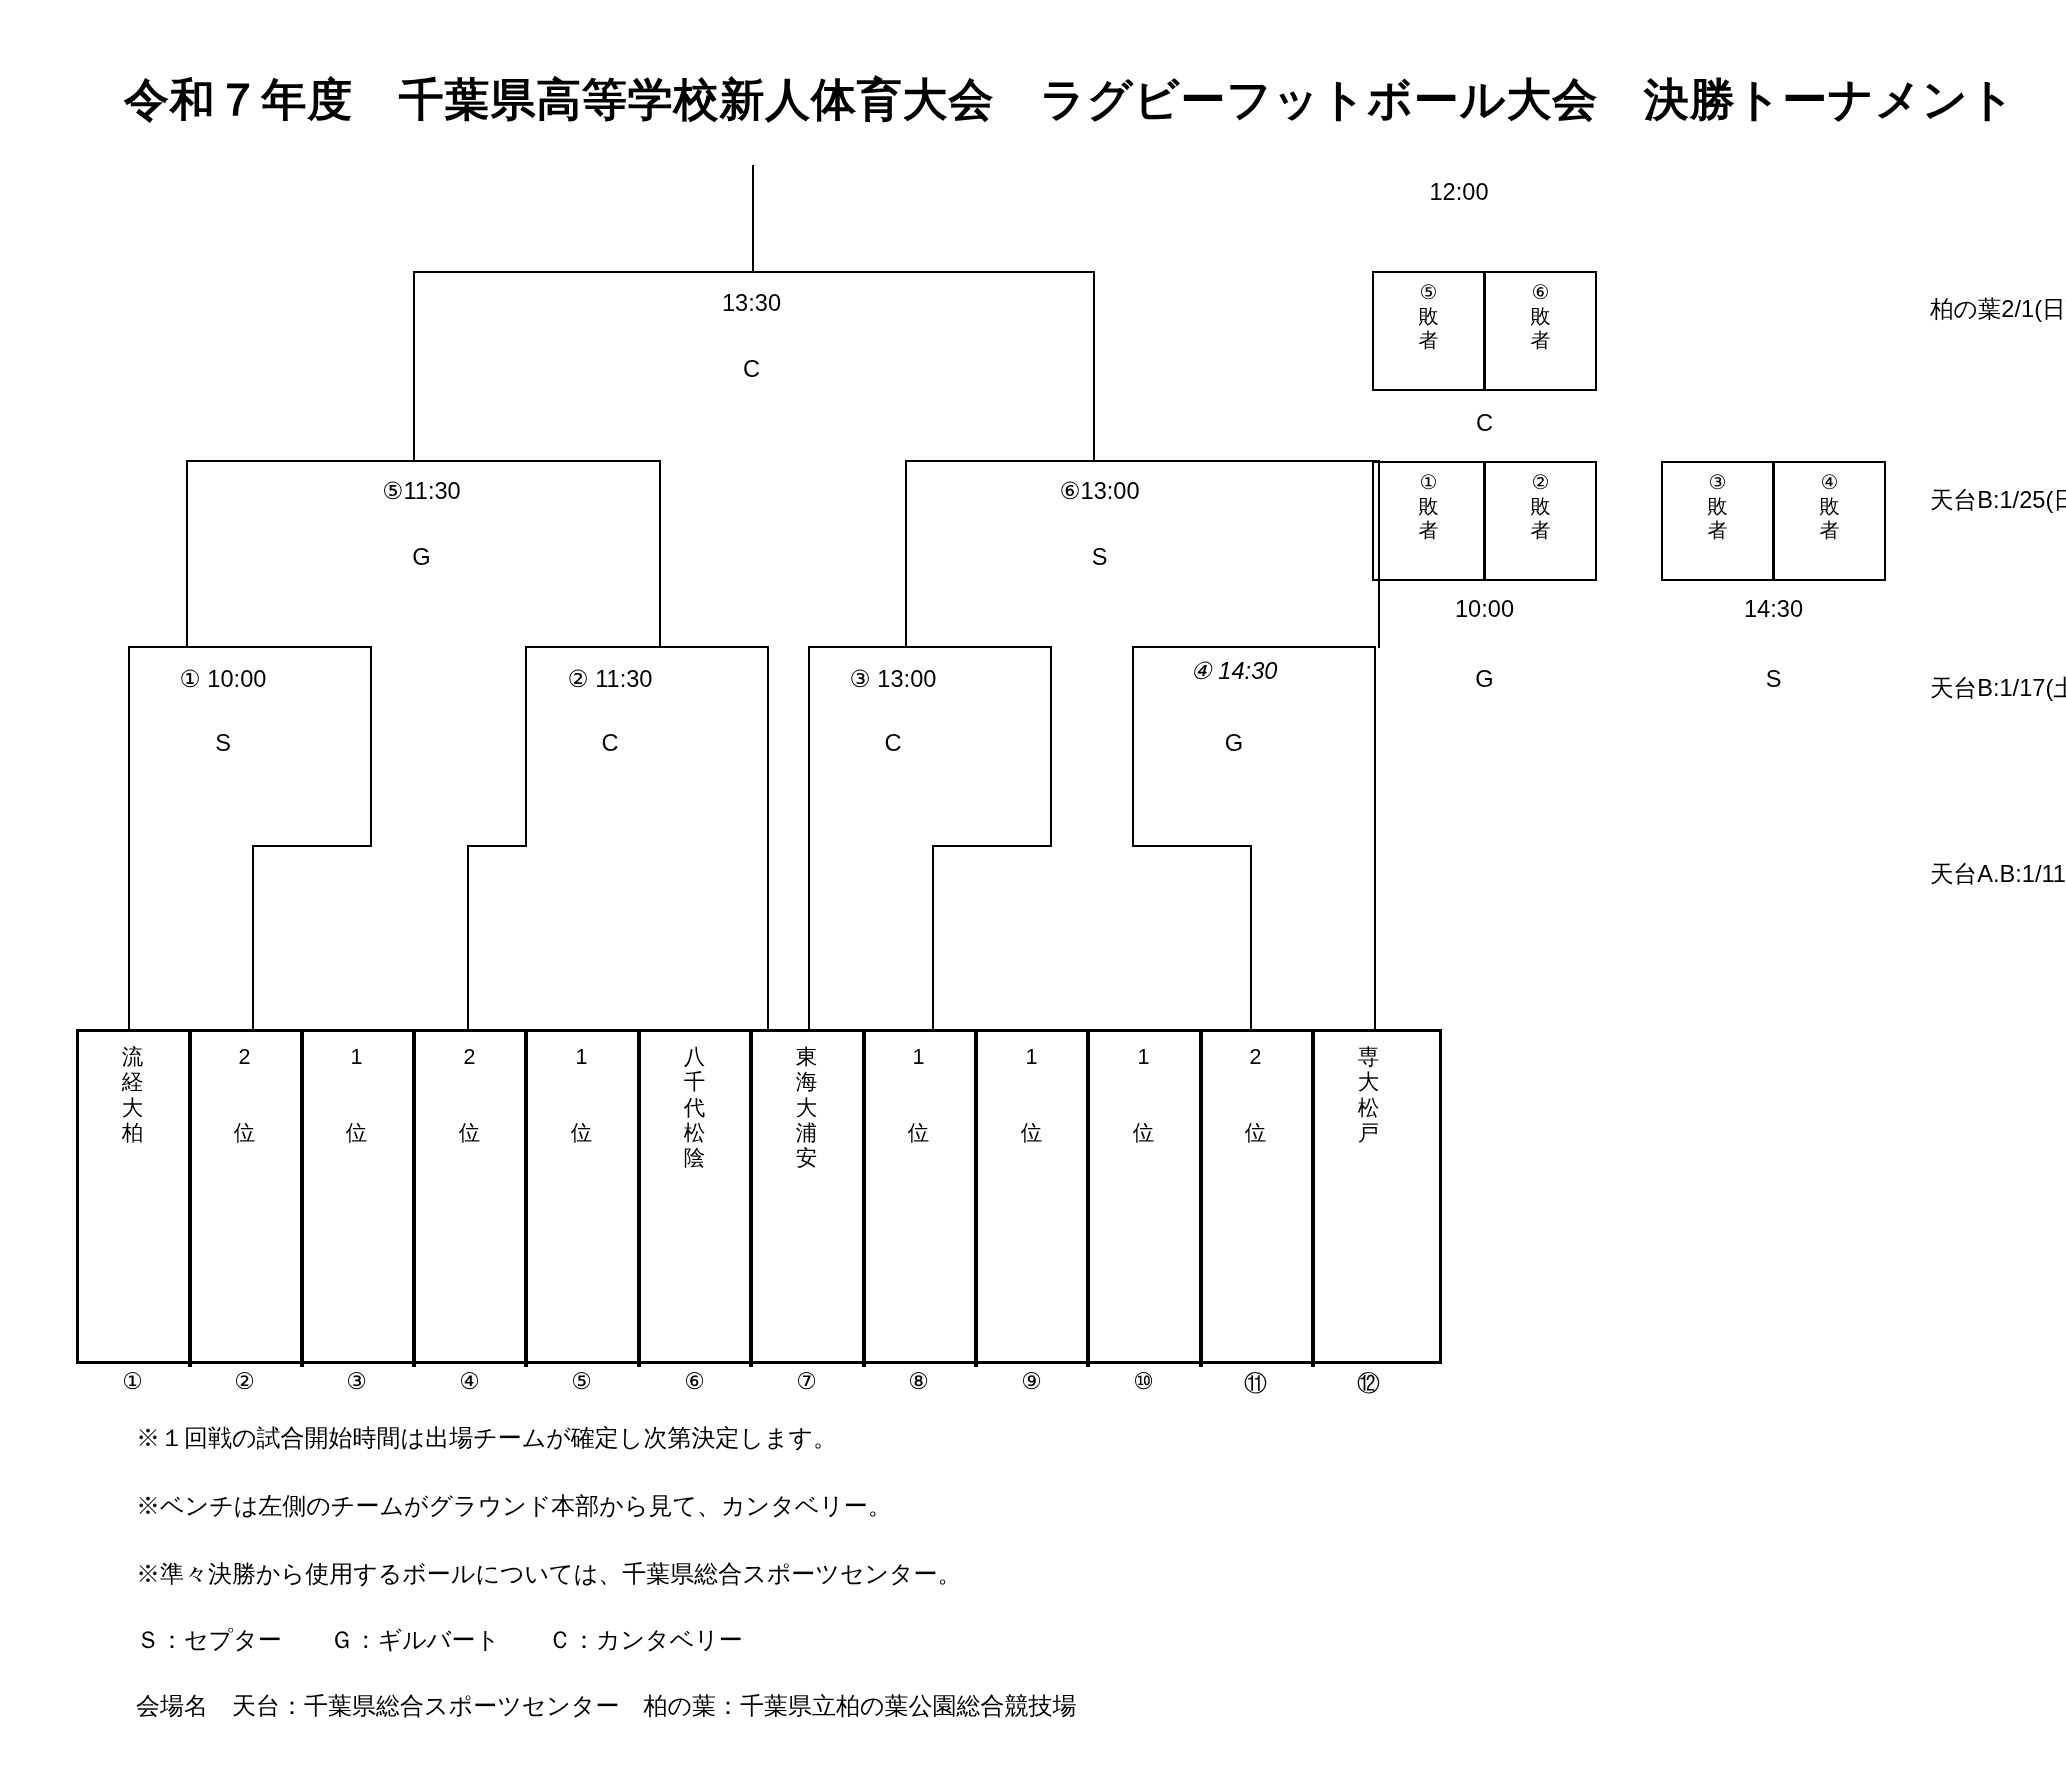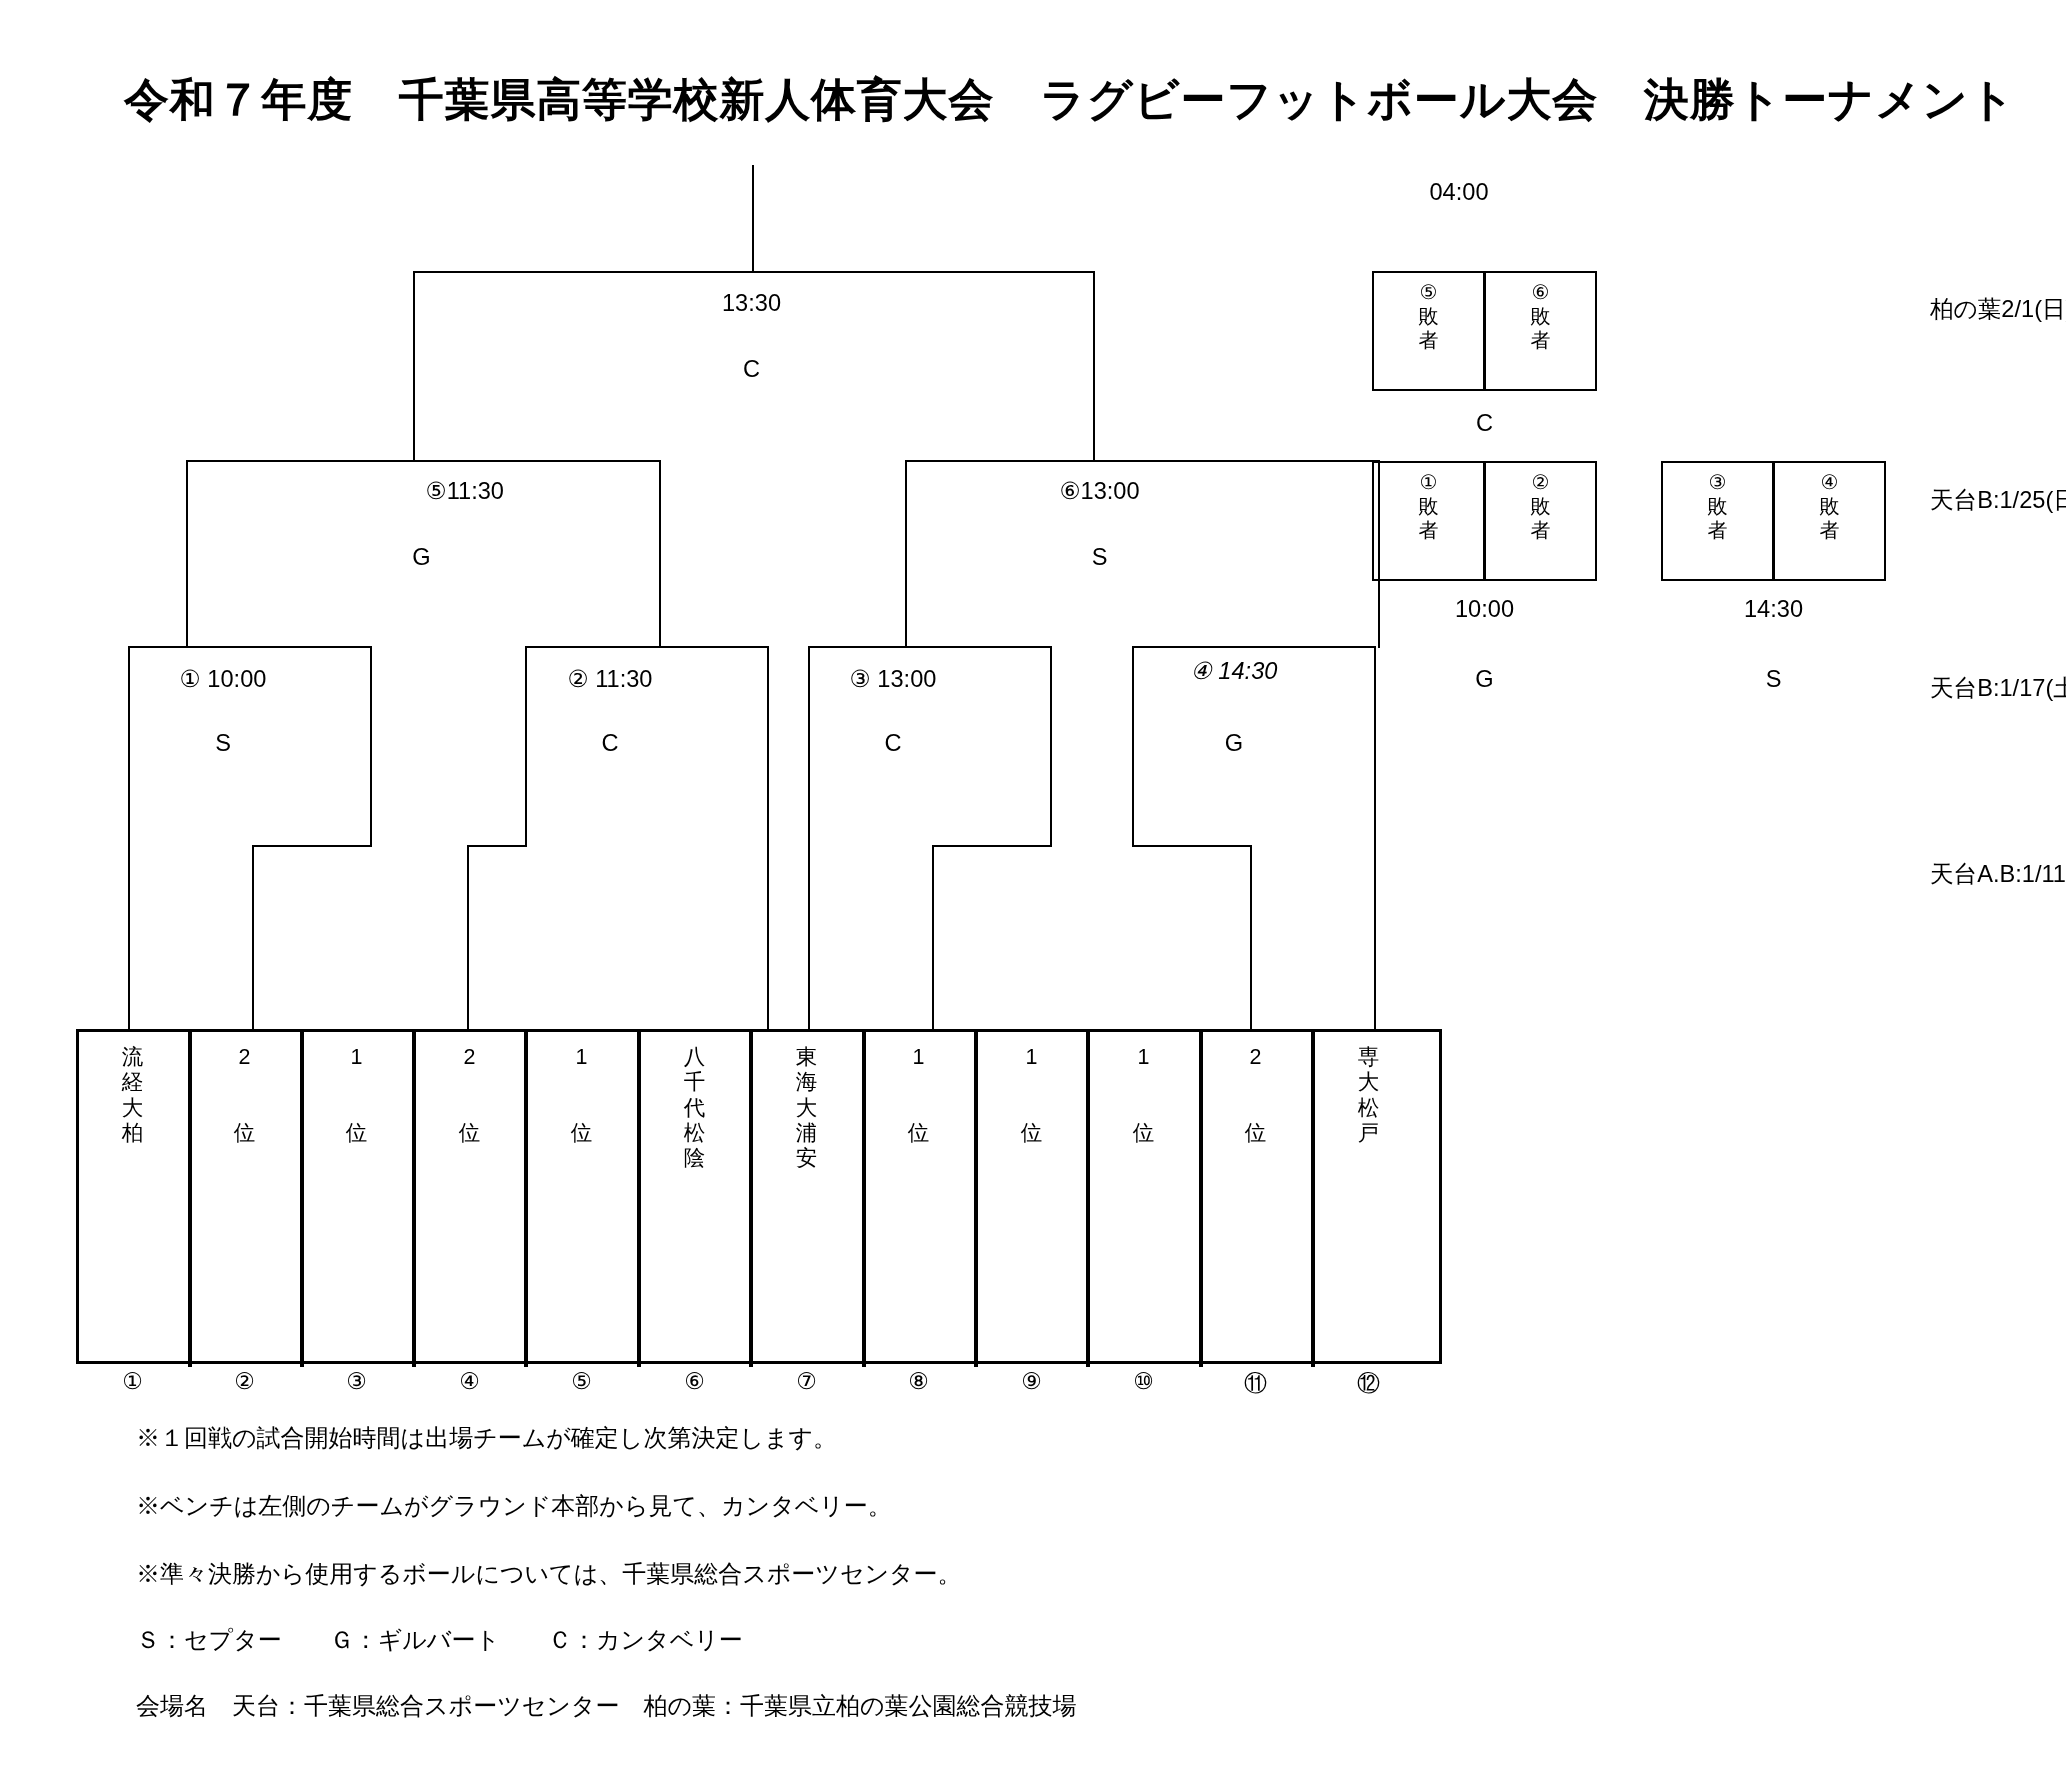--- a/index.html
+++ b/index.html
@@ -135,21 +135,21 @@
 
   <div class="abs line-h" style="left:1132px; top:646px; width:244px;"></div>
   <div class="abs line-v" style="left:1132px; top:646px; height:200px;"></div>
   <div class="abs line-v" style="left:1374px; top:646px; height:384px;"></div>
   <div class="abs line-h" style="left:1132px; top:845px; width:120px;"></div>
   <div class="abs line-v" style="left:1250px; top:845px; height:186px;"></div>
 
   <div class="abs lbl lbl-center" style="left:669px; top:289px; width:165px;">13:30</div>
   <div class="abs lbl lbl-center" style="left:669px; top:355px; width:165px;">C</div>
 
-  <div class="abs lbl lbl-center" style="left:339px; top:477px; width:165px;text-align:right;"><span>⑤</span><span>11:30</span></div>
+  <div class="abs lbl lbl-center" style="left:339px; top:477px; width:165px;"><span>⑤</span><span>11:30</span></div>
   <div class="abs lbl lbl-center" style="left:339px; top:543px; width:165px;">G</div>
 
   <div class="abs lbl lbl-center" style="left:1017px; top:477px; width:165px;"><span>⑥</span><span>13:00</span></div>
   <div class="abs lbl lbl-center" style="left:1017px; top:543px; width:165px;">S</div>
 
   <div class="abs lbl lbl-center" style="left:132px; top:665px; width:182px;"><span>①</span> <span>10:00</span></div>
   <div class="abs lbl lbl-center" style="left:132px; top:729px; width:182px;">S</div>
 
   <div class="abs lbl lbl-center" style="left:519px; top:665px; width:182px;"><span>②</span> <span>11:30</span></div>
   <div class="abs lbl lbl-center" style="left:519px; top:729px; width:182px;">C</div>
@@ -231,21 +231,21 @@
   <div class="abs slotnum" style="left:416px; top:1368px; width:107px;">④</div>
   <div class="abs slotnum" style="left:528px; top:1368px; width:107px;">⑤</div>
   <div class="abs slotnum" style="left:641px; top:1368px; width:107px;">⑥</div>
   <div class="abs slotnum" style="left:753px; top:1368px; width:107px;">⑦</div>
   <div class="abs slotnum" style="left:865px; top:1368px; width:107px;">⑧</div>
   <div class="abs slotnum" style="left:978px; top:1368px; width:107px;">⑨</div>
   <div class="abs slotnum" style="left:1090px; top:1368px; width:107px;">⑩</div>
   <div class="abs slotnum" style="left:1202px; top:1368px; width:107px;">⑪</div>
   <div class="abs slotnum" style="left:1315px; top:1368px; width:107px;">⑫</div>
 
-  <div class="abs lbl lbl-center" style="left:1372px; top:178px; width:174px;">04:00</div>
+  <div class="abs lbl lbl-center" style="left:1372px; top:178px; width:174px;">12:00</div>
 
   <div class="abs mini-box" style="left:1372px; top:271px; width:225px; height:120px;">
     <div class="mini-half">⑤
 敗
 者</div>
     <div class="mini-div"></div>
     <div class="mini-half">⑥
 敗
 者</div>
   </div>

